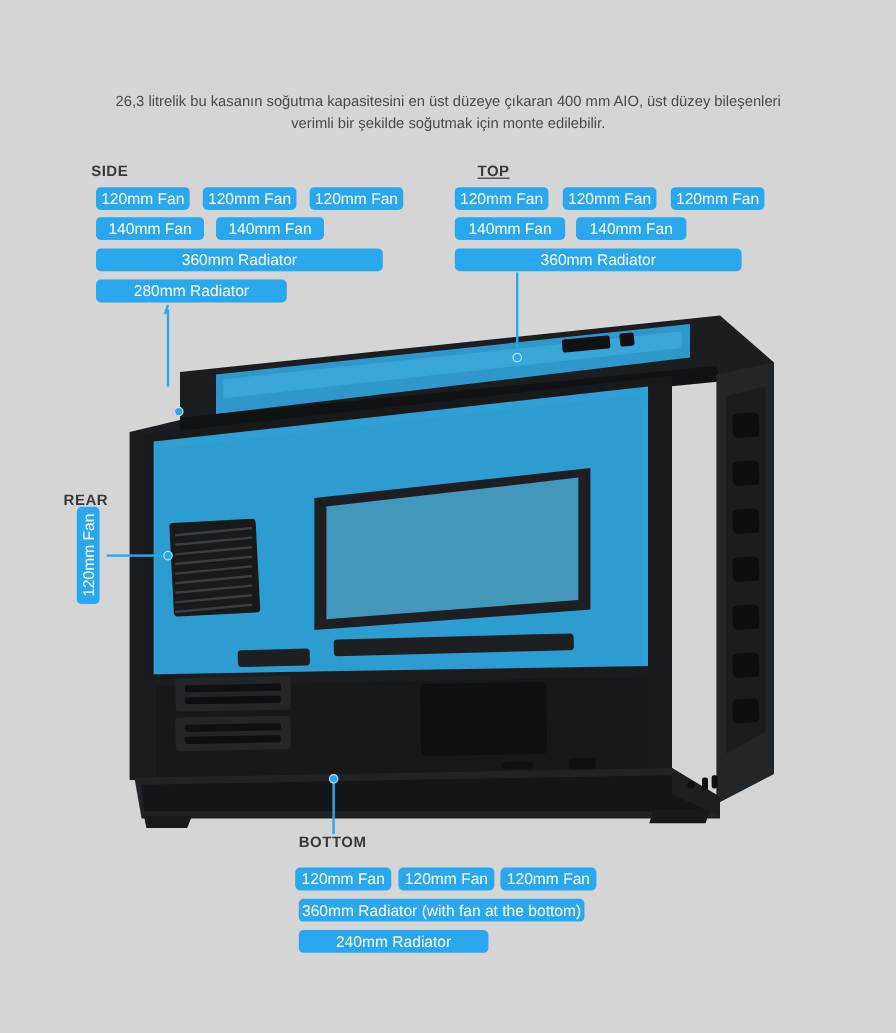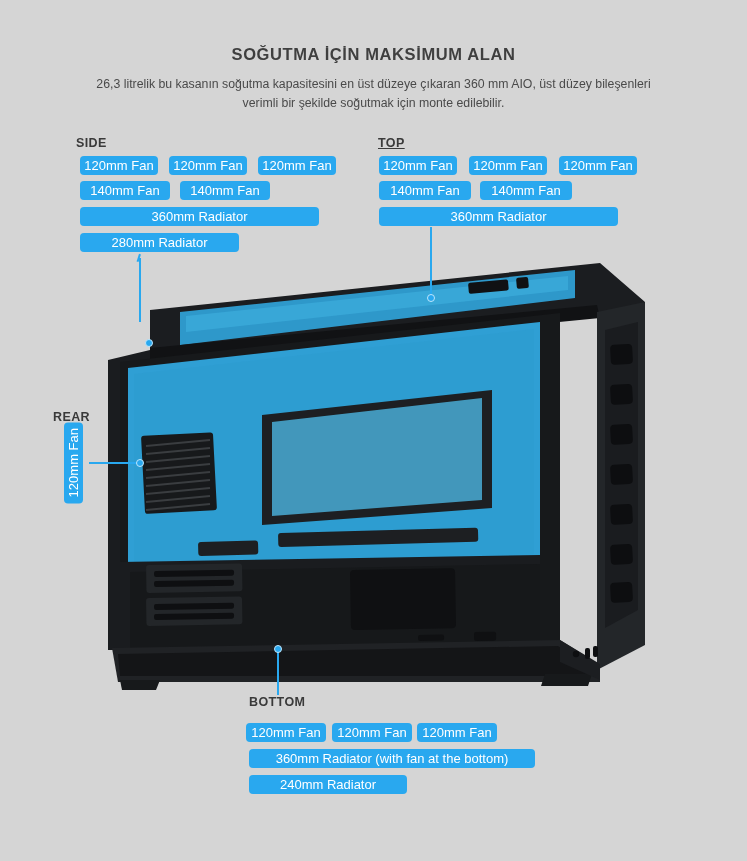--- a/index.html
+++ b/index.html
@@ -46,21 +46,21 @@
 
   
   .sec-head {
     position: absolute;
     font-size: 12.5px;
     font-weight: 700;
     color: #3a3a3a;
     letter-spacing: 0.4px;
   }
   #head-side   { left: 76px;  top: 136px; }
-  #head-top    { left: 378px; top: 136px; text-decoration: underline; }
+  #head-top    { left: 398px; top: 136px; text-decoration: underline; }
   #head-rear   { left: 53px;  top: 391px; margin-top: 19px; }
   #head-bottom { left: 249px; top: 695px; }
 
   
   .pill {
     position: absolute;
     background: #29a8ef;
     color: #ffffff;
     font-size: 13px;
     border-radius: 4px;
@@ -102,22 +102,21 @@
     text-align: center;
     font-size: 10px;
     color: #29a8ef;
   }
 </style>
 </head>
 <body>
 
 <div id="page">
 
-  <div class="title">SOĞUTMA İÇİN MAKSİMUM ALAN</div>
-  <div class="subtitle">26,3 litrelik bu kasanın soğutma kapasitesini en üst düzeye çıkaran 360 mm AIO, üst düzey bileşenleri verimli bir şekilde soğutmak için monte edilebilir.</div>
+  <div class="subtitle">26,3 litrelik bu kasanın soğutma kapasitesini en üst düzeye çıkaran 400 mm AIO, üst düzey bileşenleri verimli bir şekilde soğutmak için monte edilebilir.</div>
 
   <div id="case-wrap">
     <svg width="747" height="440" viewBox="0 0 747 440" xmlns="http://www.w3.org/2000/svg">
       <defs>
         <clipPath id="clipSide">
           <polygon points="128,118 540,85 540,315 128,318"></polygon>
         </clipPath>
       </defs>
 
       <polygon points="150,60 600,13 645,52 645,78 597,62 150,105" fill="#1b1d20"></polygon>
@@ -234,17 +233,17 @@
   <div class="pill" style="left:480px; top:181px; width:92px;">140mm Fan</div>
   <div class="pill" style="left:379px; top:207px; width:239px;">360mm Radiator</div>
 
   <div class="sec-head" id="head-rear">REAR</div>
   <div class="pill vert" style="left:64px; top:422px;">120mm Fan</div>
 
   <div class="sec-head" id="head-bottom">BOTTOM</div>
   <div class="pill" style="left:246px; top:723px; width:80px;">120mm Fan</div>
   <div class="pill" style="left:332px; top:723px; width:80px;">120mm Fan</div>
   <div class="pill" style="left:417px; top:723px; width:80px;">120mm Fan</div>
-  <div class="pill" style="left:249px; top:749px; width:286px;text-align:center;">360mm Radiator (with fan at the bottom)</div>
+  <div class="pill" style="left:249px; top:749px; width:238px;text-align:center;">360mm Radiator (with fan at the bottom)</div>
   <div class="pill" style="left:249px; top:775px; width:158px;">240mm Radiator</div>
 
 
 </div>
 
 </body></html>

